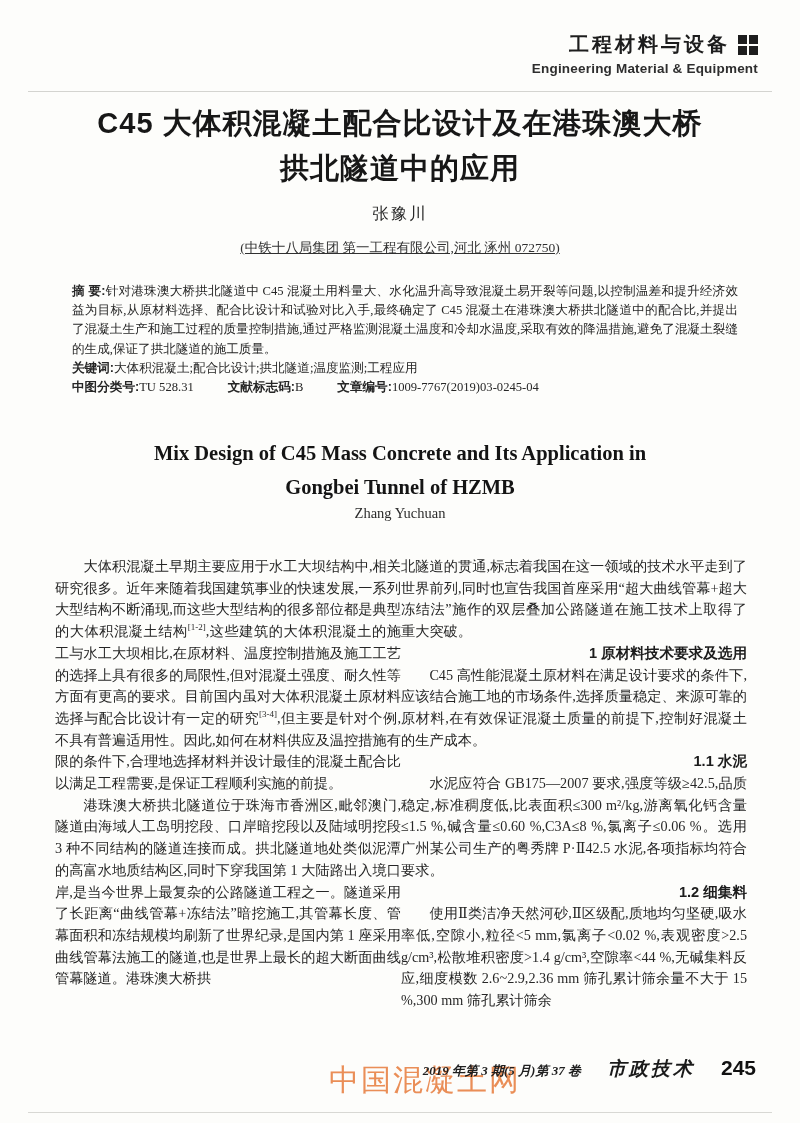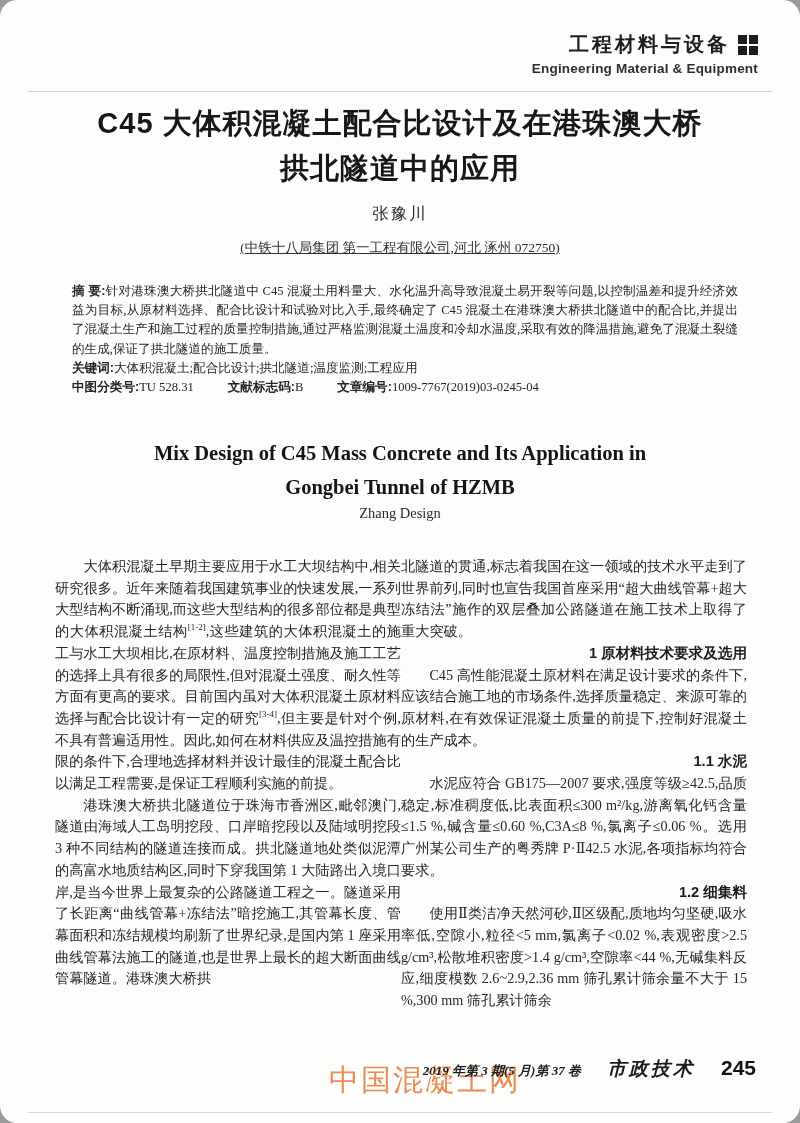--- a/index.html
+++ b/index.html
@@ -1,20 +1,19 @@
 <!DOCTYPE html>
 <html><head>
 <meta charset="utf-8">
 <style>
   html,body{margin:0;padding:0;background:#9a9a9a;}
   .page{
     position:relative;width:800px;height:1123px;margin:0 auto;
     background:#fdfdfb;color:#282828;overflow:hidden;
     font-family:"Liberation Serif","DejaVu Serif",serif;
-    border-radius:17px;
   }
   
   .journal-header{position:absolute;top:31px;right:42px;text-align:right;}
   .jh-cn{font-family:"Liberation Sans","DejaVu Sans",sans-serif;font-weight:bold;
     font-size:20px;letter-spacing:3px;color:#1d1d1d;display:flex;align-items:center;justify-content:flex-end;gap:8px;}
   .grid-icon{display:inline-grid;grid-template-columns:9px 9px;grid-template-rows:9px 9px;gap:2px;}
   .grid-icon span{background:#1d1d1d;display:block;}
   .jh-en{font-family:"Liberation Sans","DejaVu Sans",sans-serif;font-weight:bold;
     font-size:13.5px;color:#2e2e2e;margin-top:3px;letter-spacing:.2px;}
   .header-rule{position:absolute;left:28px;right:28px;top:91px;height:1px;background:#d4d4d0;}
@@ -85,21 +84,21 @@
     <p class="kw-line"><span class="blk-label">关键词:</span><span>大体积混凝土;配合比设计;拱北隧道;温度监测;工程应用</span></p>
     <p class="clc-line">
       <span class="pair"><span class="blk-label">中图分类号:</span><span>TU 528.31</span></span><span class="pair"><span class="blk-label">文献标志码:</span><span>B</span></span><span class="pair"><span class="blk-label">文章编号:</span><span>1009-7767(2019)03-0245-04</span></span>
     </p>
   </div>
 
   <div class="en-title">
     <div>Mix Design of C45 Mass Concrete and Its Application in</div>
     <div>Gongbei Tunnel of HZMB</div>
   </div>
-  <div class="en-author">Zhang Design</div>
+  <div class="en-author">Zhang Yuchuan</div>
 
   <div class="body-cols">
     <div class="col">
       <p class="ind"><span>大体积混凝土早期主要应用于水工大坝结构中,相关研究很多。近年来随着我国建筑事业的快速发展,一系列大型结构不断涌现,而这些大型结构的很多部位都是典型的大体积混凝土结构</span><span class="cite">[1-2]</span><span>,这些建筑的大体积混凝土的施工与水工大坝相比,在原材料、温度控制措施及施工工艺的选择上具有很多的局限性,但对混凝土强度、耐久性等方面有更高的要求。目前国内虽对大体积混凝土原材料选择与配合比设计有一定的研究</span><span class="cite">[3-4]</span><span>,但主要是针对个例,不具有普遍适用性。因此,如何在材料供应及温控措施有限的条件下,合理地选择材料并设计最佳的混凝土配合比以满足工程需要,是保证工程顺利实施的前提。</span></p>
       <p class="ind">港珠澳大桥拱北隧道位于珠海市香洲区,毗邻澳门,隧道由海域人工岛明挖段、口岸暗挖段以及陆域明挖段 3 种不同结构的隧道连接而成。拱北隧道地处类似泥潭的高富水地质结构区,同时下穿我国第 1 大陆路出入境口岸,是当今世界上最复杂的公路隧道工程之一。隧道采用了长距离“曲线管幕+冻结法”暗挖施工,其管幕长度、管幕面积和冻结规模均刷新了世界纪录,是国内第 1 座采用曲线管幕法施工的隧道,也是世界上最长的超大断面曲线管幕隧道。港珠澳大桥拱</p>
     </div>
     <div class="col">
       <p>北隧道的贯通,标志着我国在这一领域的技术水平走到了世界前列,同时也宣告我国首座采用“超大曲线管幕+超大冻结法”施作的双层叠加公路隧道在施工技术上取得了重大突破。</p>
       <p class="h-sec">1  原材料技术要求及选用</p>
       <p class="ind">C45 高性能混凝土原材料在满足设计要求的条件下,应该结合施工地的市场条件,选择质量稳定、来源可靠的原材料,在有效保证混凝土质量的前提下,控制好混凝土的生产成本。</p>

